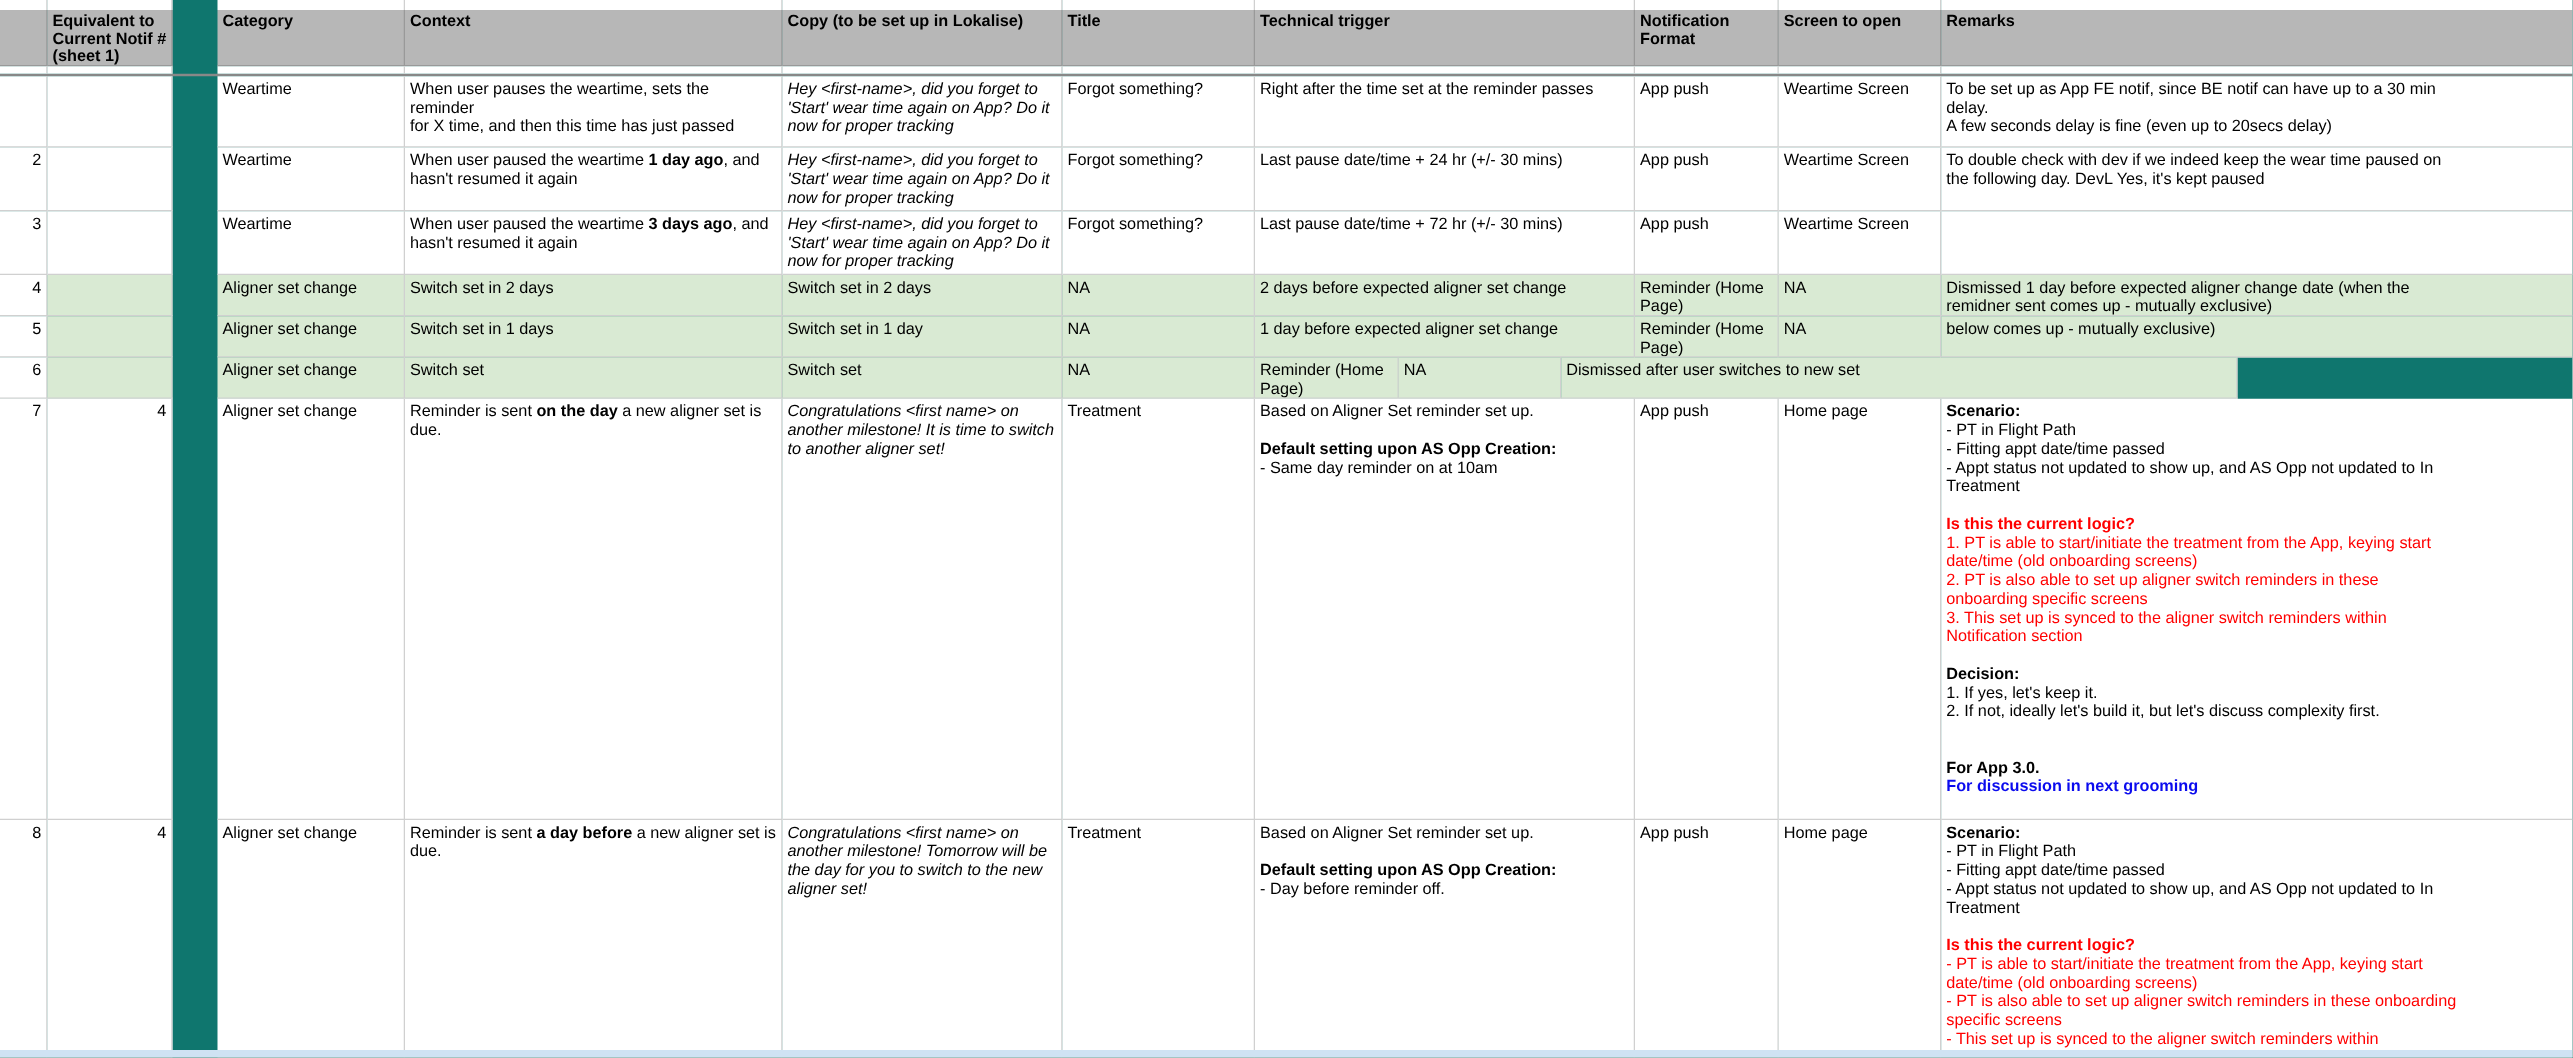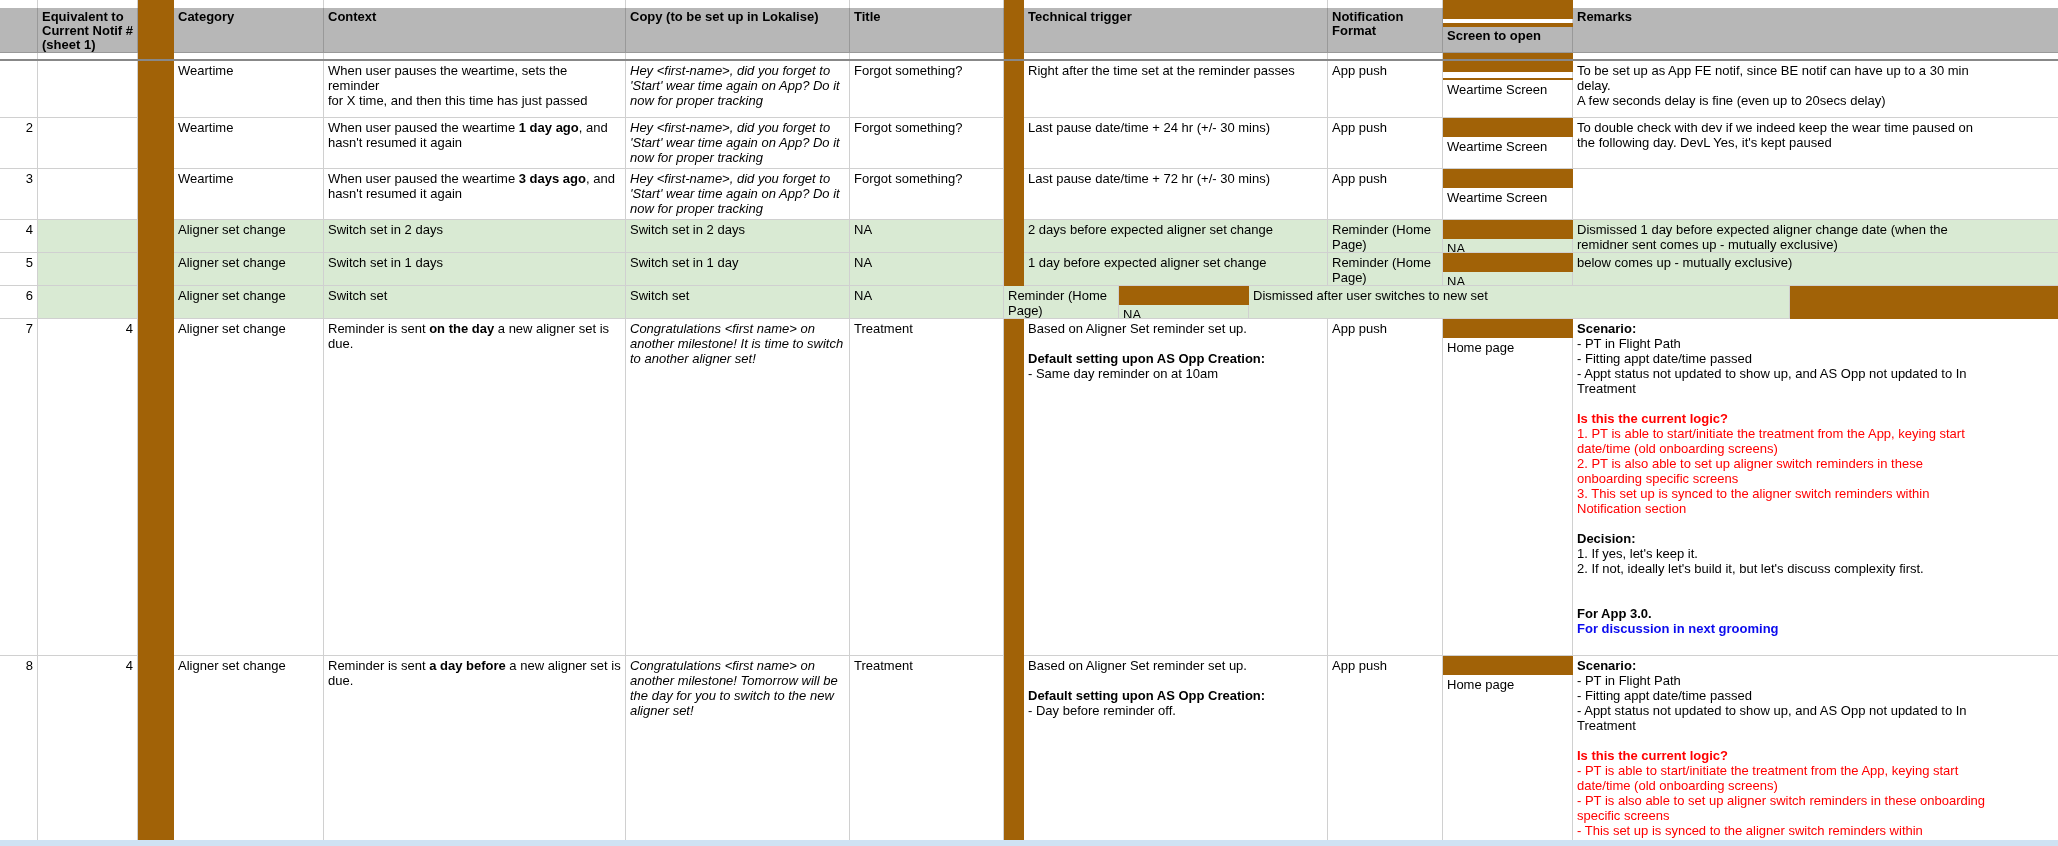--- a/index.html
+++ b/index.html
@@ -1,19 +1,19 @@
 <!DOCTYPE html>
 <html style="--header-bg: #b7b7b7; --green: #d9ead3; --red: #ff0000; --blue: #0b0bee; --note: #f6a21d; --scrollbar: #cfe2f3;"><head>
 <meta charset="utf-8">
 <style>
   html,body{margin:0;padding:0;background:#e8e8e8;}
   #sheet{
     position:relative;
     width:2058px;height:846px;
-    background:#a16207;
+    background:#0f766e;
     overflow:hidden;
     font-family:"Liberation Sans", sans-serif;
     font-size:13px;
     line-height:15px;
     color:#000;
     box-sizing:border-box;
   }
   .row{display:flex;width:2058px;box-sizing:border-box;}
   .cell{
     box-sizing:border-box;
@@ -24,23 +24,23 @@
     white-space:normal;
     word-wrap:break-word;
   }
   
   .c-num{width:38px;flex:none;text-align:right;}
   .c-equiv{width:100px;flex:none;}
   .c-category{width:150px;flex:none;margin-left:36px;}
   .c-context{width:302px;flex:none;}
   .c-copy{width:224px;flex:none;}
   .c-title{width:154px;flex:none;}
-  .c-trigger{width:304px;flex:none;margin-left:20px;}
+  .c-trigger{width:304px;flex:none;}
   .c-format{width:115px;flex:none;}
-  .c-screen{width:130px;flex:none;margin-top:19px;}
+  .c-screen{width:130px;flex:none;}
   .c-remarks{width:541px;flex:none;}
 
   #strip-row{height:8px;}
   #strip-row .cell{border-bottom:none;background:#fff;}
 
   #header-row{height:45px;}
   #header-row .cell{
     background:var(--header-bg,#b7b7b7);
     border-right:1px solid #999999;
     border-bottom:1px solid #999999;

